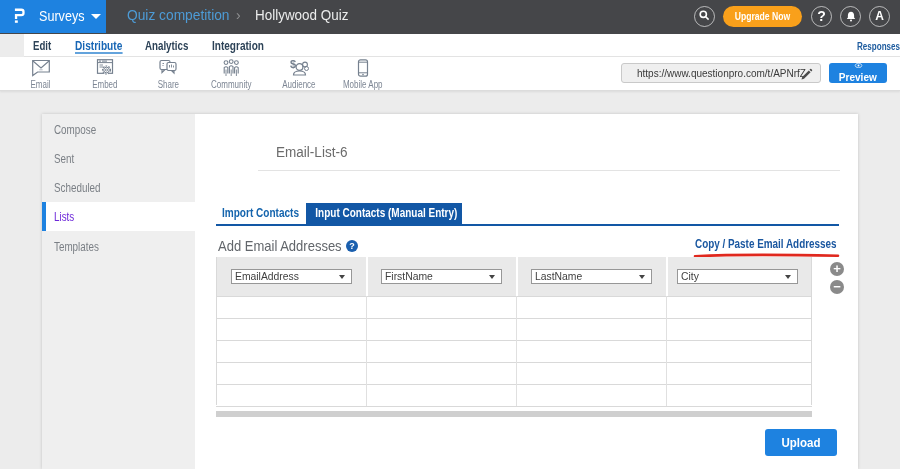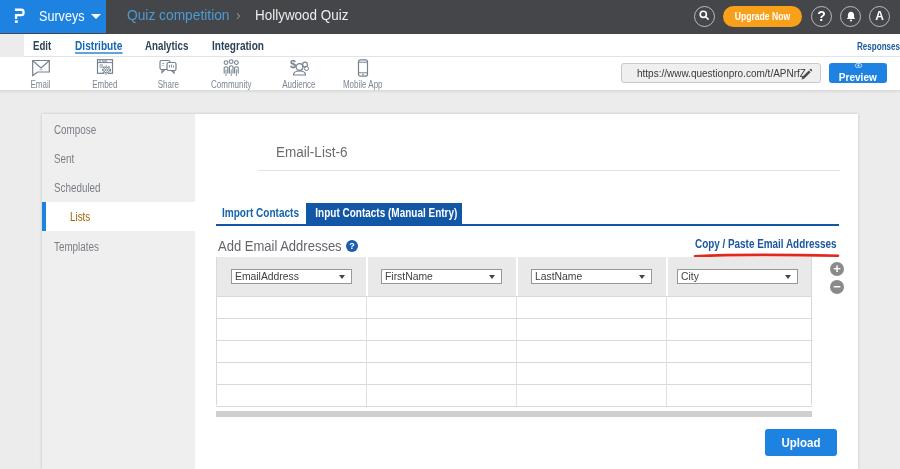--- a/index.html
+++ b/index.html
@@ -47,21 +47,21 @@
   color:#fff; font-size:11px; font-weight:bold; display:flex; align-items:center;
   justify-content:center; gap:3px; white-space:nowrap;flex-direction:column; }
 
 
 #card { left:42px; top:114px; width:816px; height:355px; background:#fff;
   box-shadow:0 0 3px rgba(0,0,0,.18); }
 #sidebar { left:0; top:0; width:153px; height:355px; background:#efefef; }
 .sitem { left:0; width:153px; height:29px; line-height:29px; padding-left:12px;
   font-size:13px; color:#7a7f85; }
 .sitem .sxc { transform-origin:0 50%; transform:scaleX(.758); }
-#s-active { background:#fff; border-left:4px solid #1e82e0; padding-left:24px; color:#a16207; }
+#s-active { background:#fff; border-left:4px solid #1e82e0; padding-left:8px; color:#6d28d9; }
 
 
 #heading { left:234px; top:29.5px; font-size:14px; color:#6b6b6b; transform:scaleX(.967); }
 #hdivider { left:216px; top:56px; width:582px; height:1px; background:#e3e3e3; }
 #tabs-line { left:174px; top:110px; width:623px; height:2px; background:#1257a5; }
 #tab1 { left:180px; top:89px; height:21px; line-height:21px; font-size:12px; font-weight:bold;
   color:#1464ad; transform:scaleX(.837); }
 #tab2 { left:264px; top:89px; width:156px; height:21px; background:#1257a5; color:#fff;
   font-size:12px; font-weight:bold; text-align:center; line-height:21px; }
 #tab2 .sxc { transform:scaleX(.832); }

